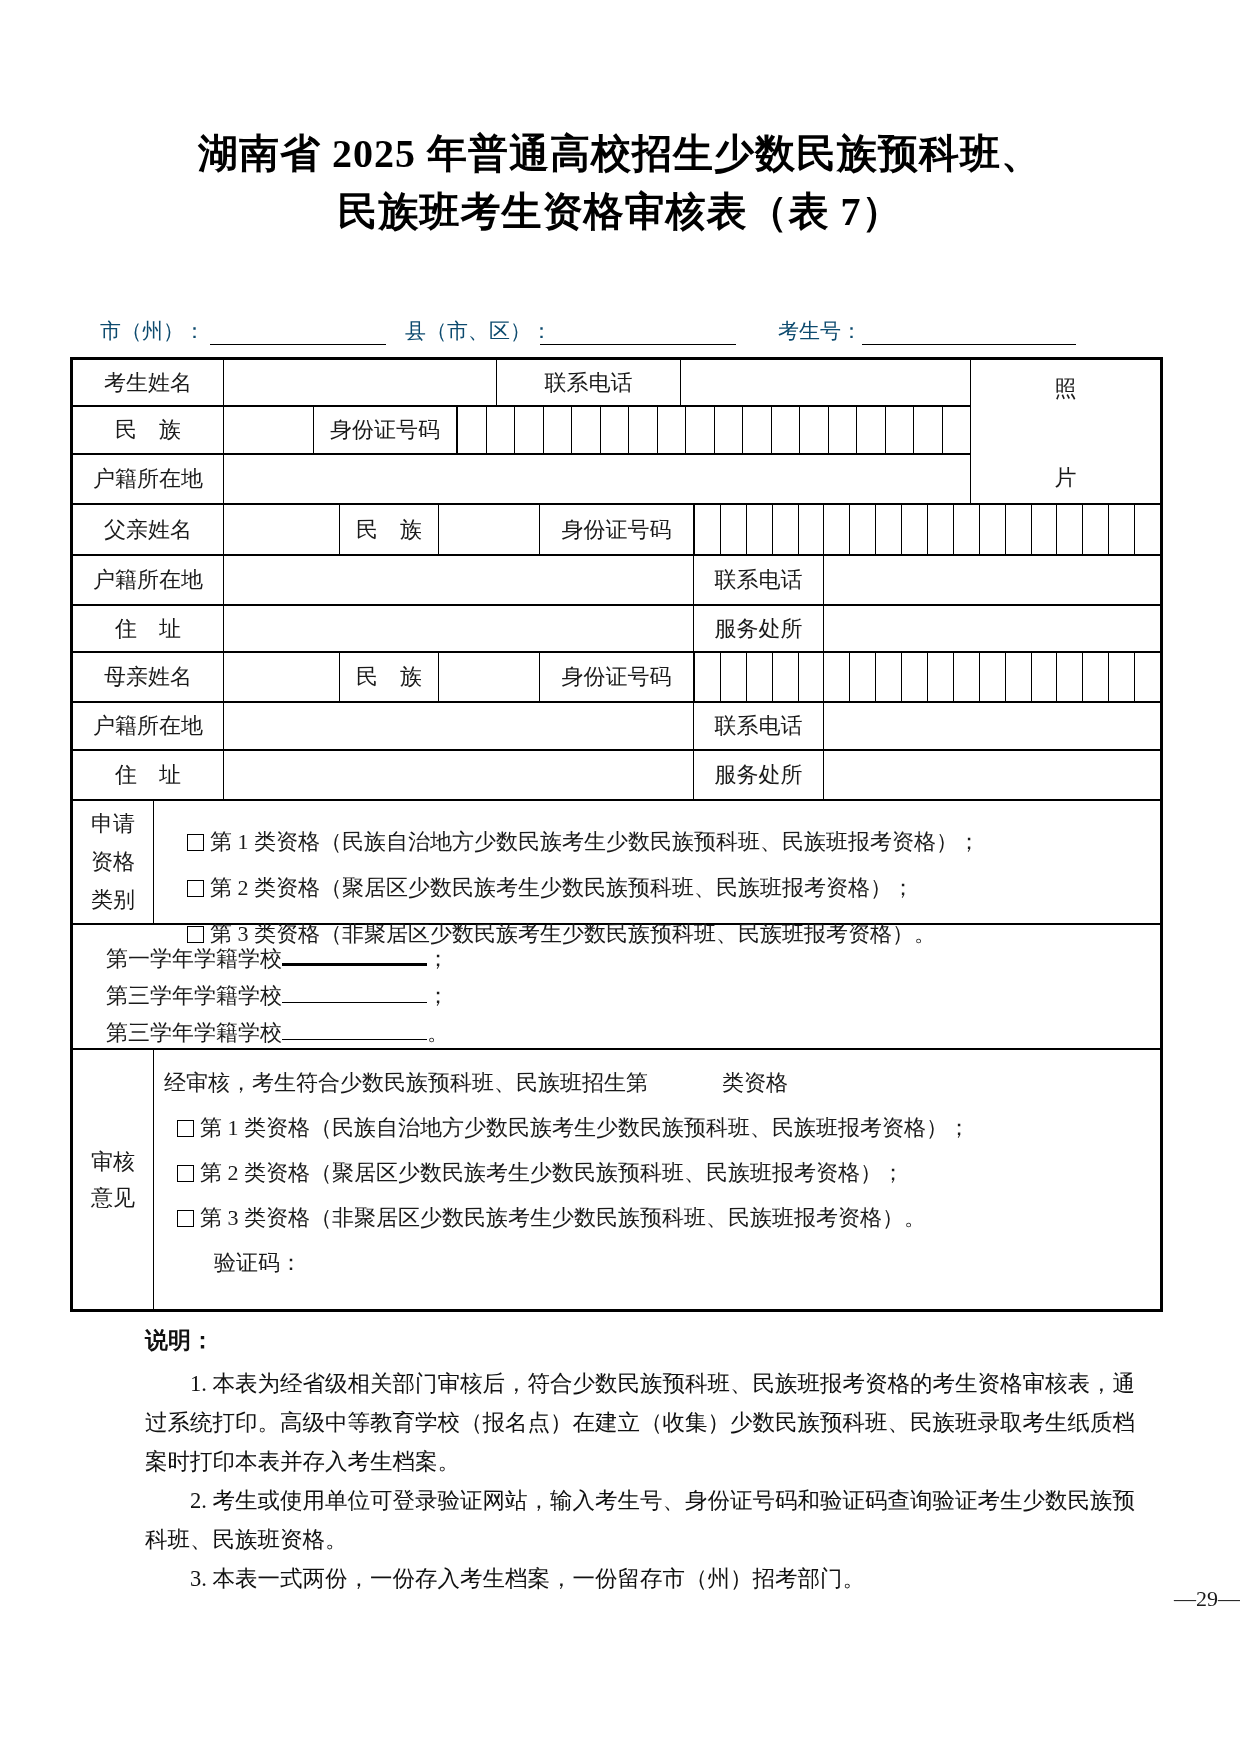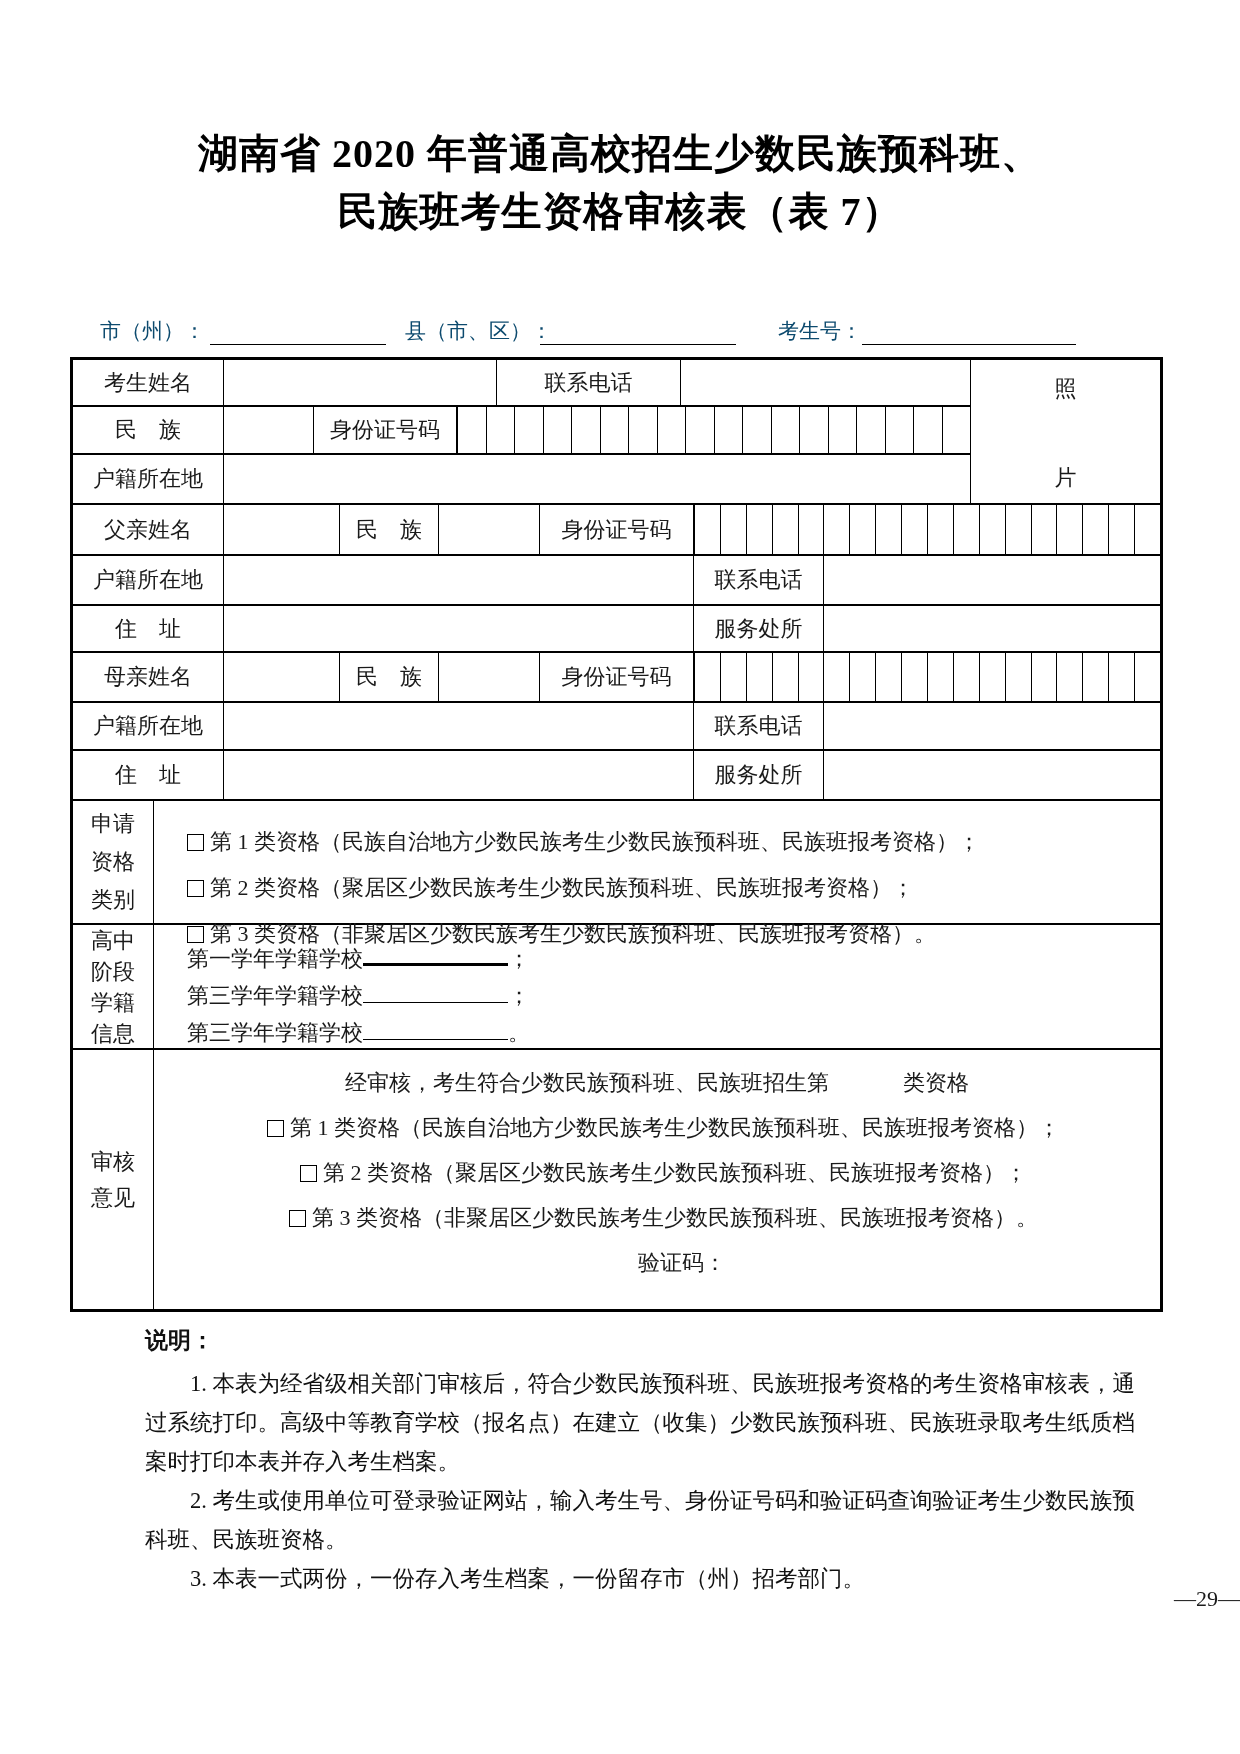--- a/index.html
+++ b/index.html
@@ -41,37 +41,37 @@
   
   .vlab{flex-direction:column;justify-content:center;line-height:31px;}
   
   .optbox{display:block;padding:18px 10px 0 33px;line-height:46px;align-items:flex-start;}
   .cb{display:inline-block;width:17px;height:17px;border:1.7px solid #000;
       margin-right:6px;vertical-align:-2px;}
   .uline{display:inline-block;width:145px;border-bottom:1.7px solid #000;height:20px;}
   .uline.bold{border-bottom-width:3px;}
   .gap{display:inline-block;width:74px;}
   .schoolbox{display:block;padding:15px 10px 0 33px;line-height:37px;}
-  .reviewbox{display:block;padding:10px 10px 0 10px;line-height:45px;text-align:center;}
+  .reviewbox{display:block;padding:10px 10px 0 10px;line-height:45px;}
   .review-opt{padding-left:13px;}
   .captcha{padding-left:50px;}
   
   .notes{position:absolute;left:145px;top:1324px;width:992px;font-size:22.5px;
          line-height:39px;color:#111;}
   .notes h3{font-size:23px;font-weight:700;margin:0 0 6px 0;line-height:34px;}
   .notes p{margin:0;text-indent:2em;}
   
   .pagenum{position:absolute;left:0;top:1586px;width:100%;text-align:right;font-size:22px;}
 </style>
 </head>
 <body>
 
 <div class="page">
 
-  <div class="title title1">湖南省 2020 年普通高校招生少数民族预科班、</div>
+  <div class="title title1">湖南省 2025 年普通高校招生少数民族预科班、</div>
   <div class="title title2">民族班考生资格审核表（表 7）</div>
 
   <span class="hdr" style="left:100px">市（州）：</span>
   <span class="hline" style="left:210px;width:176px"></span>
   <span class="hdr" style="left:405px">县（市、区）：</span>
   <span class="hline" style="left:540px;width:196px"></span>
   <span class="hdr" style="left:778px">考生号：</span>
   <span class="hline" style="left:862px;width:214px"></span>
 
   <div class="tbl">
@@ -207,26 +207,20 @@
         <span>类别</span>
       </div>
       <div class="td optbox grow">
         <div><span class="cb"></span><span>第 1 类资格（民族自治地方少数民族考生少数民族预科班、民族班报考资格）；</span></div>
         <div><span class="cb"></span><span>第 2 类资格（聚居区少数民族考生少数民族预科班、民族班报考资格）；</span></div>
         <div><span class="cb"></span><span>第 3 类资格（非聚居区少数民族考生少数民族预科班、民族班报考资格）。</span></div>
       </div>
     </div>
 
     <div class="tr" style="height:125px">
-      <div class="td lab vlab" style="width:80px">
-        <span>高中</span>
-        <span>阶段</span>
-        <span>学籍</span>
-        <span>信息</span>
-      </div>
       <div class="td schoolbox grow">
         <div><span>第一学年学籍学校</span><span class="uline bold"></span><span>；</span></div>
         <div><span>第三学年学籍学校</span><span class="uline"></span><span>；</span></div>
         <div><span>第三学年学籍学校</span><span class="uline"></span><span>。</span></div>
       </div>
     </div>
 
     <div class="tr last">
       <div class="td lab vlab" style="width:80px;line-height:36px">
         <span>审核</span>

